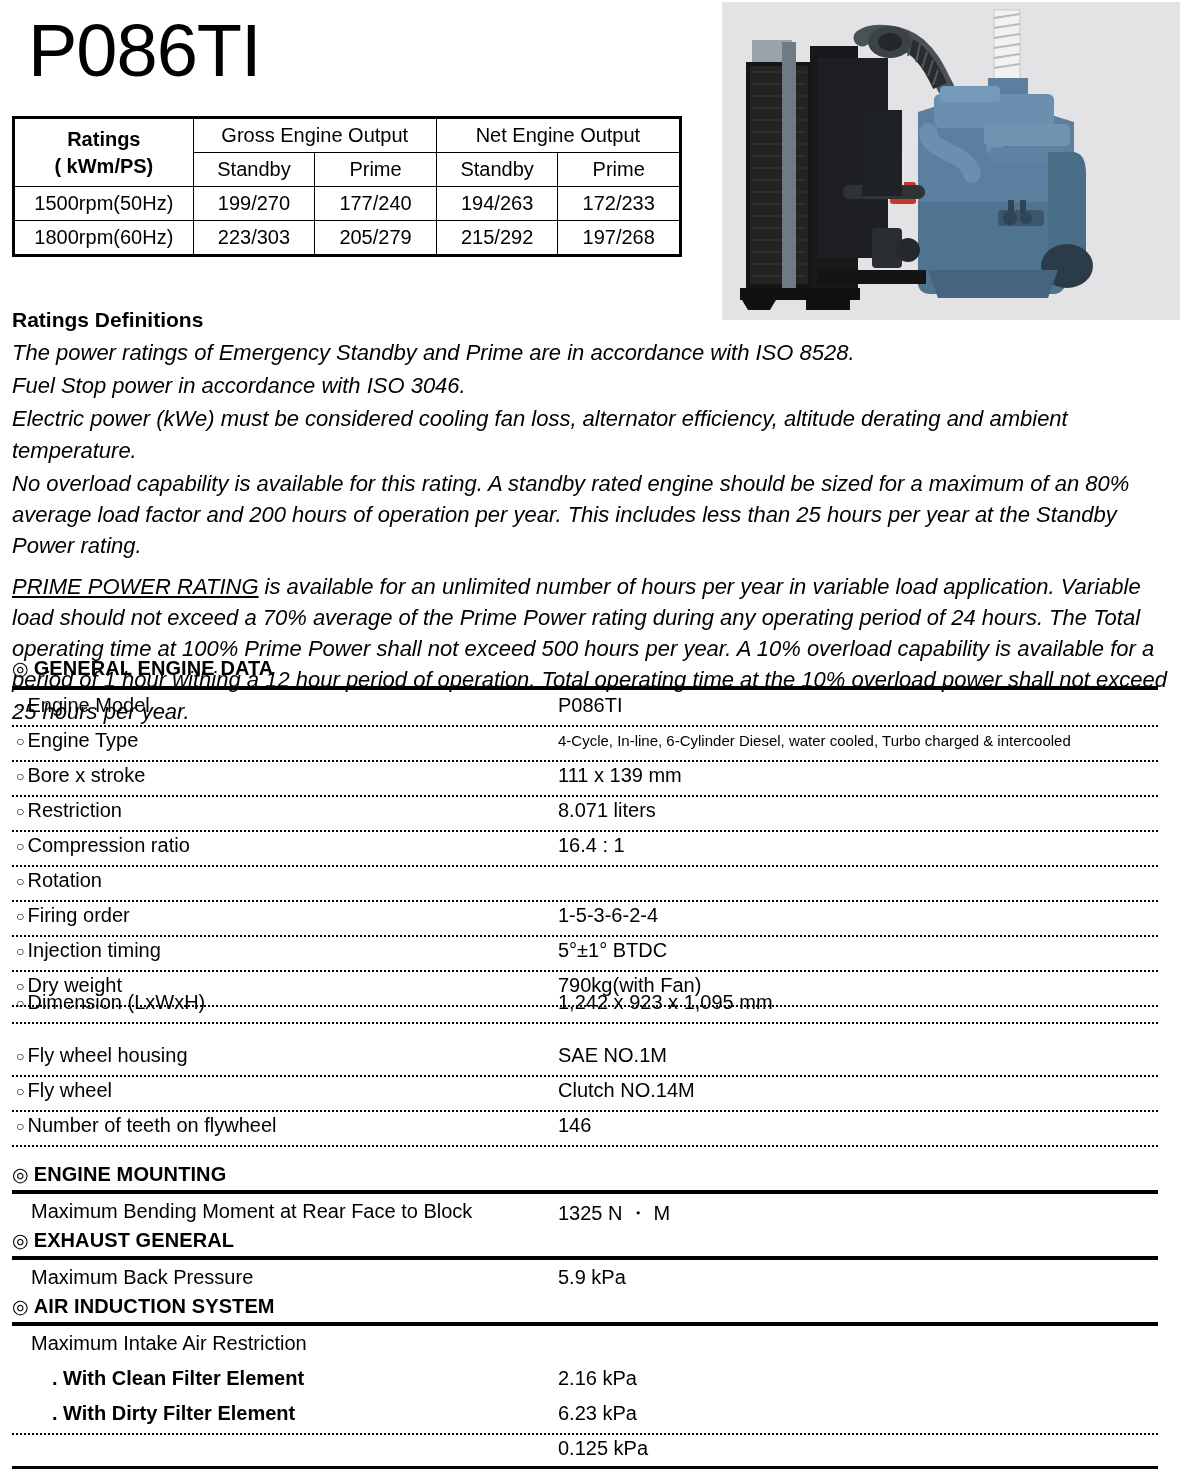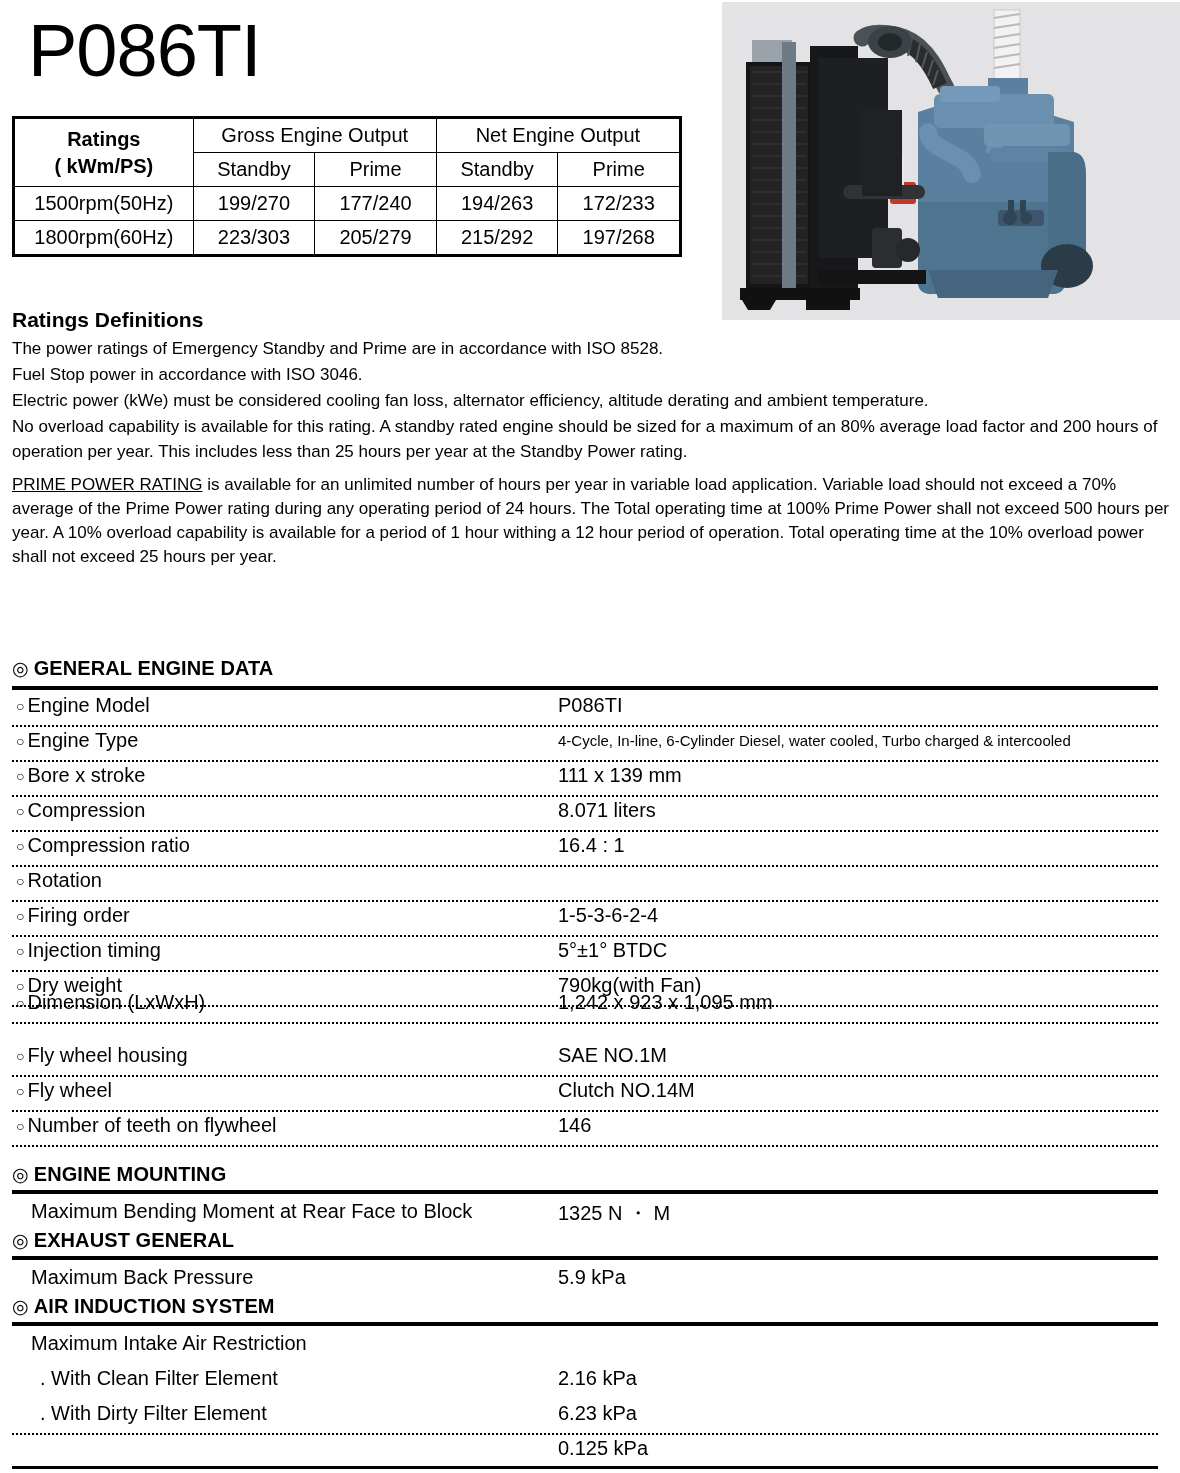--- a/index.html
+++ b/index.html
@@ -46,21 +46,21 @@
   }
   .ratings-table th { font-weight:700; }
   .rt-corner { width:170px; line-height:1.35; }
   .rt-grp { font-weight:400 !important; }
   .rt-rowhdr { font-size:19px; }
   .rt-val { width:113px; }
 
   
   .defs { position:absolute; left:12px; top:308px; width:1158px; }
   .defs .h { font-size:21px; font-weight:700; margin-bottom:5px; }
-  .defs p { margin:0 0 2px 0; font-size:17px; line-height:1.42; }
+  .defs p { margin:0 0 2px 0; font-size:22px; line-height:1.42;font-style:italic; }
   .defs .gap { margin-top:9px; }
   .u { text-decoration:underline; }
 
   
   .sec-hdr {
     position:absolute; left:12px;
     font-size:20px; font-weight:700;
     letter-spacing:0.1px;
     white-space:nowrap;
   }
@@ -83,21 +83,21 @@
   .spec-row .lbl {
     position:absolute; left:4px; top:4px;
     font-size:20px; white-space:nowrap;
   }
   .spec-row .lbl .mk { font-size:14px; margin-right:3px; vertical-align:1px; }
   .spec-row .val {
     position:absolute; left:546px; top:4px;
     font-size:20px; white-space:nowrap;
   }
   .spec-row .val.small { font-size:15px; top:7px; }
-  .spec-row .lbl.indent2 { left:28px; font-weight:400; }
+  .spec-row .lbl.indent2 { left:40px; font-weight:700; }
   .spec-row .lbl.plain { left:19px; }
 </style>
 </head>
 <body>
 
 <div class="page">
 
   <div class="title">P086TI</div>
 
   <div class="photo">
@@ -248,21 +248,21 @@
       </div>
       <div class="spec-row" style="top: 725px;">
         <span class="lbl"><span class="mk">○</span><span>Engine Type</span></span>
         <span class="val small">4-Cycle, In-line, 6-Cylinder Diesel, water cooled, Turbo charged &amp; intercooled</span>
       </div>
       <div class="spec-row" style="top: 760px;">
         <span class="lbl"><span class="mk">○</span><span>Bore x stroke</span></span>
         <span class="val">111 x 139 mm</span>
       </div>
       <div class="spec-row" style="top: 795px;">
-        <span class="lbl"><span class="mk">○</span><span>Compression</span></span>
+        <span class="lbl"><span class="mk">○</span><span>Restriction</span></span>
         <span class="val">8.071  liters</span>
       </div>
       <div class="spec-row" style="top: 830px; text-align: center;">
         <span class="lbl"><span class="mk">○</span><span>Compression ratio</span></span>
         <span class="val">16.4 : 1</span>
       </div>
       <div class="spec-row" style="top: 865px;">
         <span class="lbl"><span class="mk">○</span><span>Rotation</span></span>
       </div>
       <div class="spec-row" style="top: 900px;">

